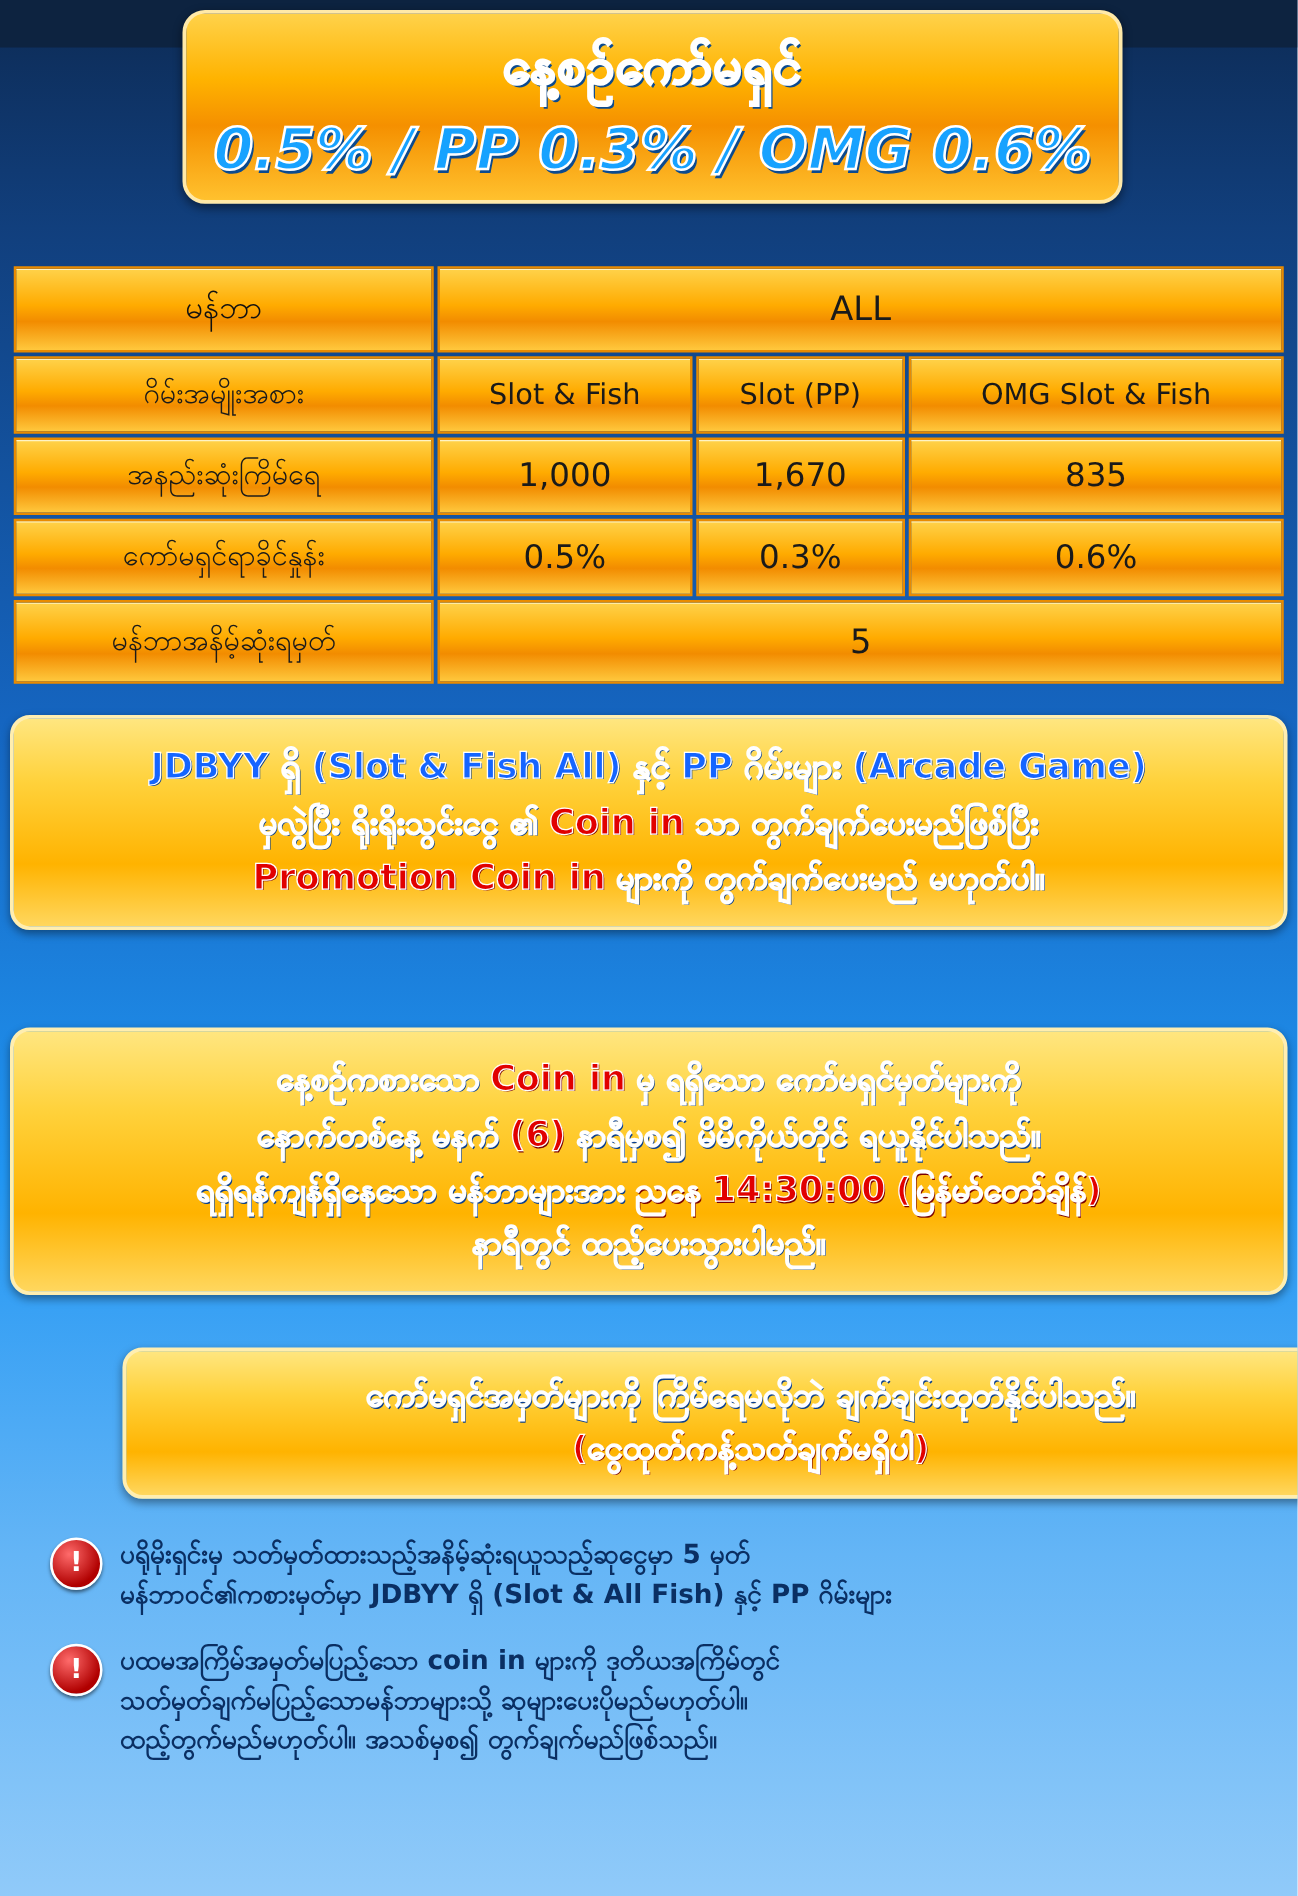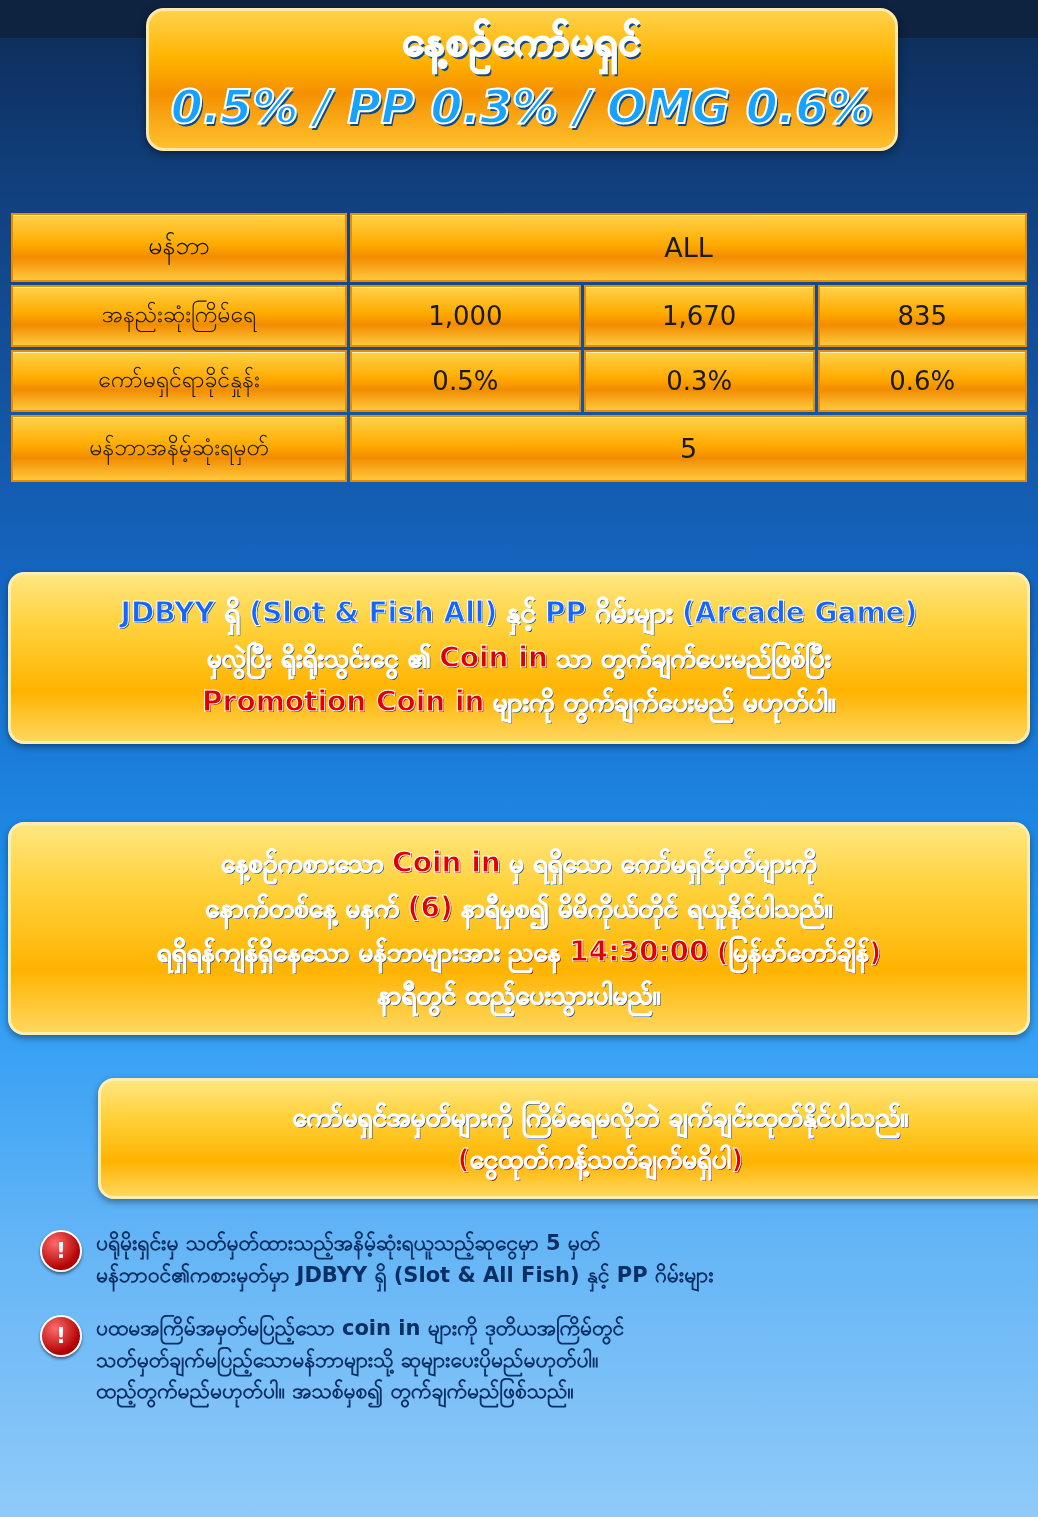--- a/index.html
+++ b/index.html
@@ -13,21 +13,21 @@
     position:absolute;top:0;left:0;width:1038px;height:38px;
     background:#0d2340;
   }
   
   .banner{
     position:absolute;top:8px;left:146px;width:746px;
     border-radius:18px;
     background:linear-gradient(180deg,#ffd24a 0%,#ffb300 35%,#f59000 60%,#ffc12e 100%);
     border:3px solid #ffe9a8;
     box-shadow:0 3px 8px rgba(0,0,0,.45);
-    padding:8px 0 14px;text-align:center;
+    padding:20px 0 14px;text-align:center;
   }
   .banner .l1{
     font-size:40px;font-weight:bold;color:#18a6ff;
     -webkit-text-stroke:2px #ffffff;
     text-shadow:2px 3px 0 #0b4a8f;
     letter-spacing:1px;line-height:1.1;
   }
   .banner .l2{
     font-size:46px;font-weight:bold;color:#17a2ff;
     -webkit-text-stroke:2px #ffffff;
@@ -89,20 +89,26 @@
   <div class="l1">နေ့စဉ်ကော်မရှင်</div>
   <div class="l2">0.5% / PP 0.3% / OMG 0.6%</div>
 </div>
 
 <div class="tablewrap">
   <table>
     <tbody>
         <tr>
       <td class="c1 mm">မန်ဘာ</td>
       <td class="hd" colspan="3">ALL</td>
+    </tr>
+    <tr>
+      <td class="c1 lbl">ဂိမ်းအမျိုးအစား</td>
+      <td class="colhd">Slot &amp; Fish</td>
+      <td class="colhd">Slot (PP)</td>
+      <td class="colhd">OMG Slot &amp; Fish</td>
     </tr>
     <tr>
       <td class="c1 lbl">အနည်းဆုံးကြိမ်ရေ</td>
       <td class="num">1,000</td>
       <td class="num">1,670</td>
       <td class="num">835</td>
     </tr>
     <tr>
       <td class="c1 lbl">ကော်မရှင်ရာခိုင်နှုန်း</td>
       <td class="num">0.5%</td>

